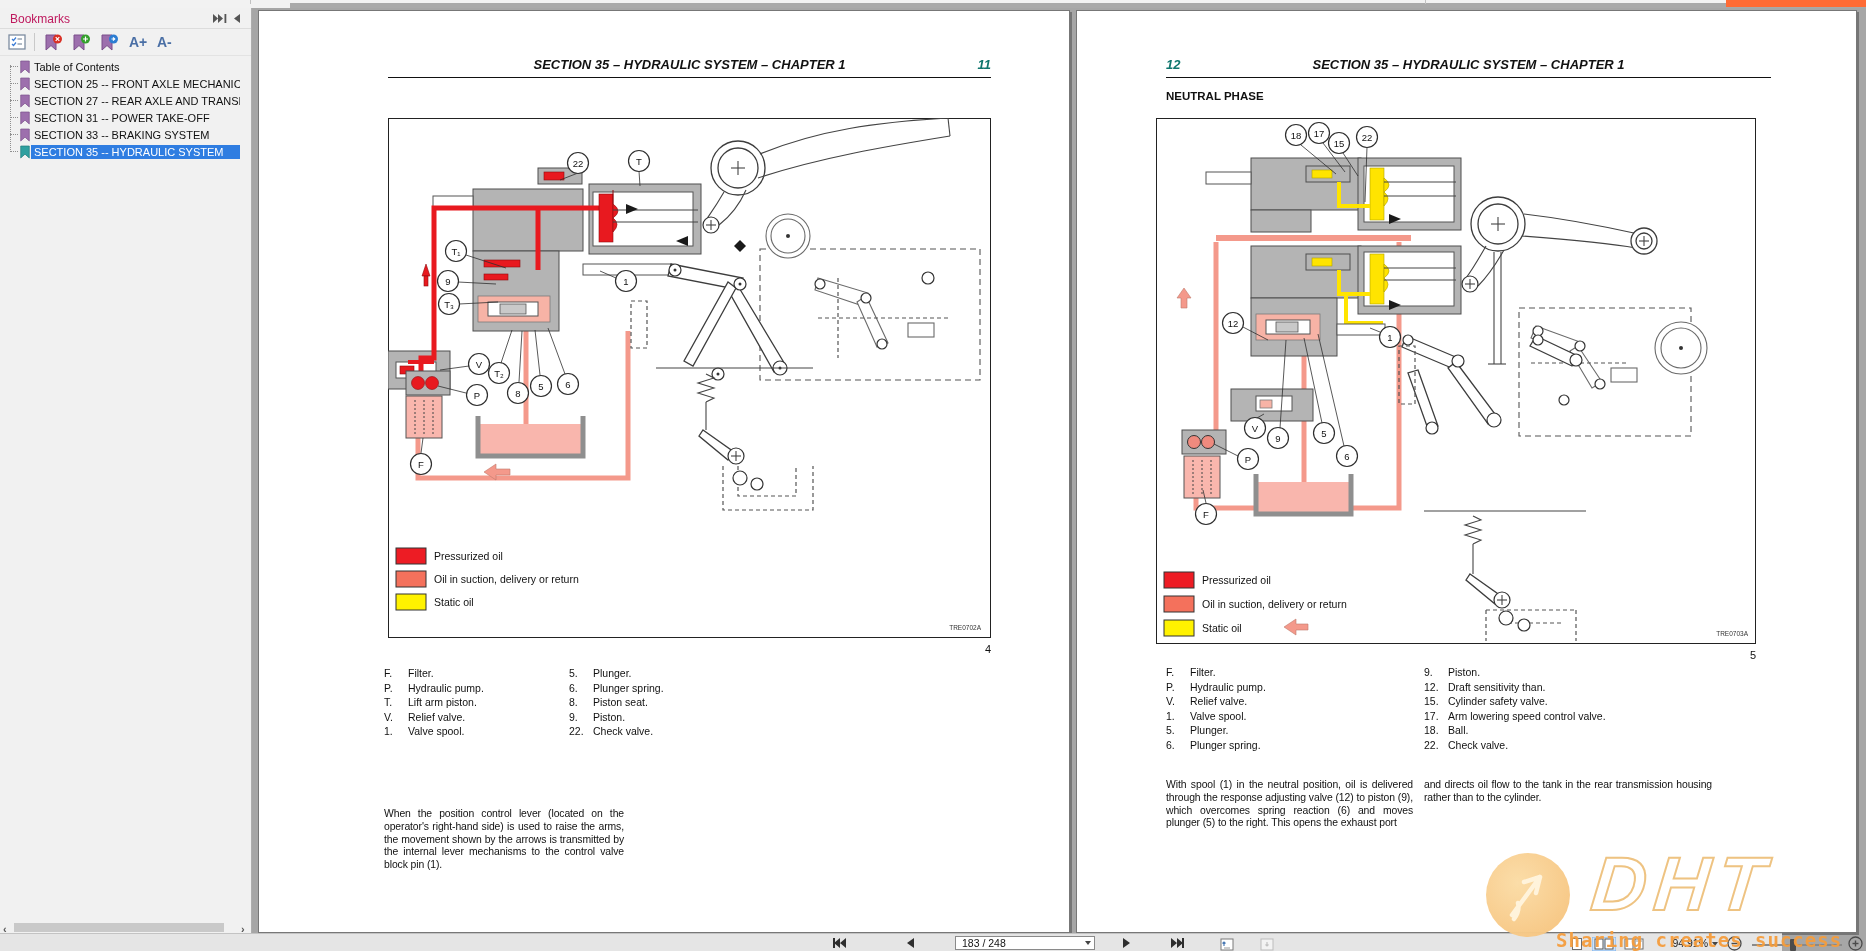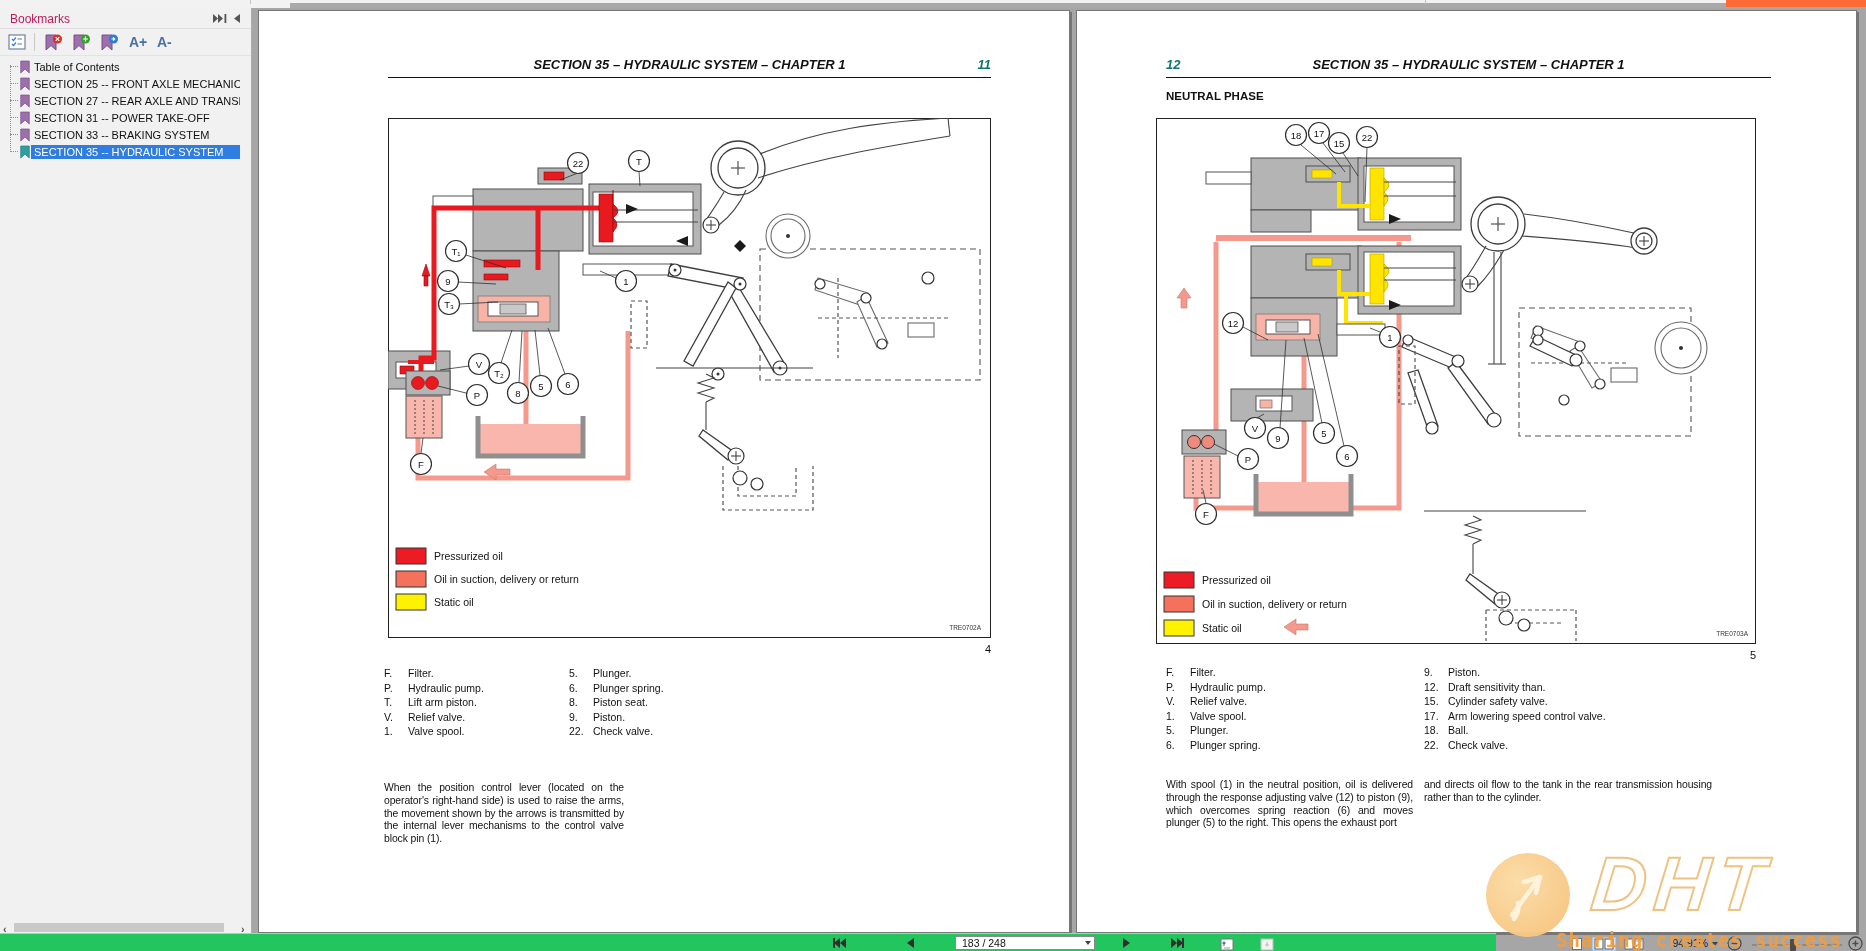--- a/index.html
+++ b/index.html
@@ -84,21 +84,21 @@
   .lgsw { stroke:#333; stroke-width:1; }
   .tre { font-size:6.5px; text-anchor:end; fill:#333; }
   .pinc { fill:#fff; stroke:#333; stroke-width:1.2; }
   .pind { fill:#333; }
   .blkarr { fill:#1a1a1a; }
   .salarr { fill:#f4998b; stroke:#c07a6c; stroke-width:.6; }
   .plug { fill:#c9c9c9; stroke:#555; stroke-width:.8; }
   .fdash { stroke:#444; stroke-width:1; stroke-dasharray:2 2; }
 
   
-  #statusbar { left:0; top:933px; width:1496px; height:18px; background:#22c55e;
+  #statusbar { left:0; top:933px; width:1782px; height:18px; background:#e5e5e5;
     border-top:1px solid #c3c3c3; }
   .sb-ic { top:3px; }
   #page-field { left:955px; top:2px; width:140px; height:14px; background:#fff;
     border:1px solid #8a8a8a; font-size:10.5px; color:#111; padding-left:6px;
     line-height:12px; }
   #page-field .caret { position:absolute; right:3px; top:4px; width:0; height:0;
     border-left:3.5px solid transparent; border-right:3.5px solid transparent;
     border-top:4.5px solid #444; }
   #zoom-label { left:1648px; top:3px; width:60px; text-align:right;
     font-size:10.5px; color:#222; }
@@ -391,21 +391,21 @@
       <div><span class="key">1.</span><span>Valve spool.</span></div>
     </div>
     <div class="parts abs" style="left:310px; top:655px; width:220px;">
       <div><span class="key">5.</span><span>Plunger.</span></div>
       <div><span class="key">6.</span><span>Plunger spring.</span></div>
       <div><span class="key">8.</span><span>Piston seat.</span></div>
       <div><span class="key">9.</span><span>Piston.</span></div>
       <div><span class="key">22.</span><span>Check valve.</span></div>
     </div>
 
-    <div class="para abs" style="left:125px; top:771px; width:240px;">When the position control lever (located on the operator's right-hand side) is used to raise the arms, the movement shown by the arrows is transmitted by the internal lever mechanisms to the control valve block pin (1).</div>
+    <div class="para abs" style="left:125px; top:797px; width:240px;">When the position control lever (located on the operator's right-hand side) is used to raise the arms, the movement shown by the arrows is transmitted by the internal lever mechanisms to the control valve block pin (1).</div>
   </div>
 
   <div id="page-right" class="page abs">
     <div class="hdr-num abs" style="left:89px;">12</div>
     <div class="hdr-title abs" style="left:89px; width:605px;">SECTION 35 – HYDRAULIC SYSTEM – CHAPTER 1</div>
     <div class="hdr-rule abs" style="left:89px; width:605px;"></div>
     <div class="phase-title abs" style="left:89px;">NEUTRAL PHASE</div>
 
     <svg class="abs" style="left:79px; top:107px;" width="600" height="526" viewBox="0 0 600 526">
       <rect class="figborder" x="0.5" y="0.5" width="599" height="525"></rect>

